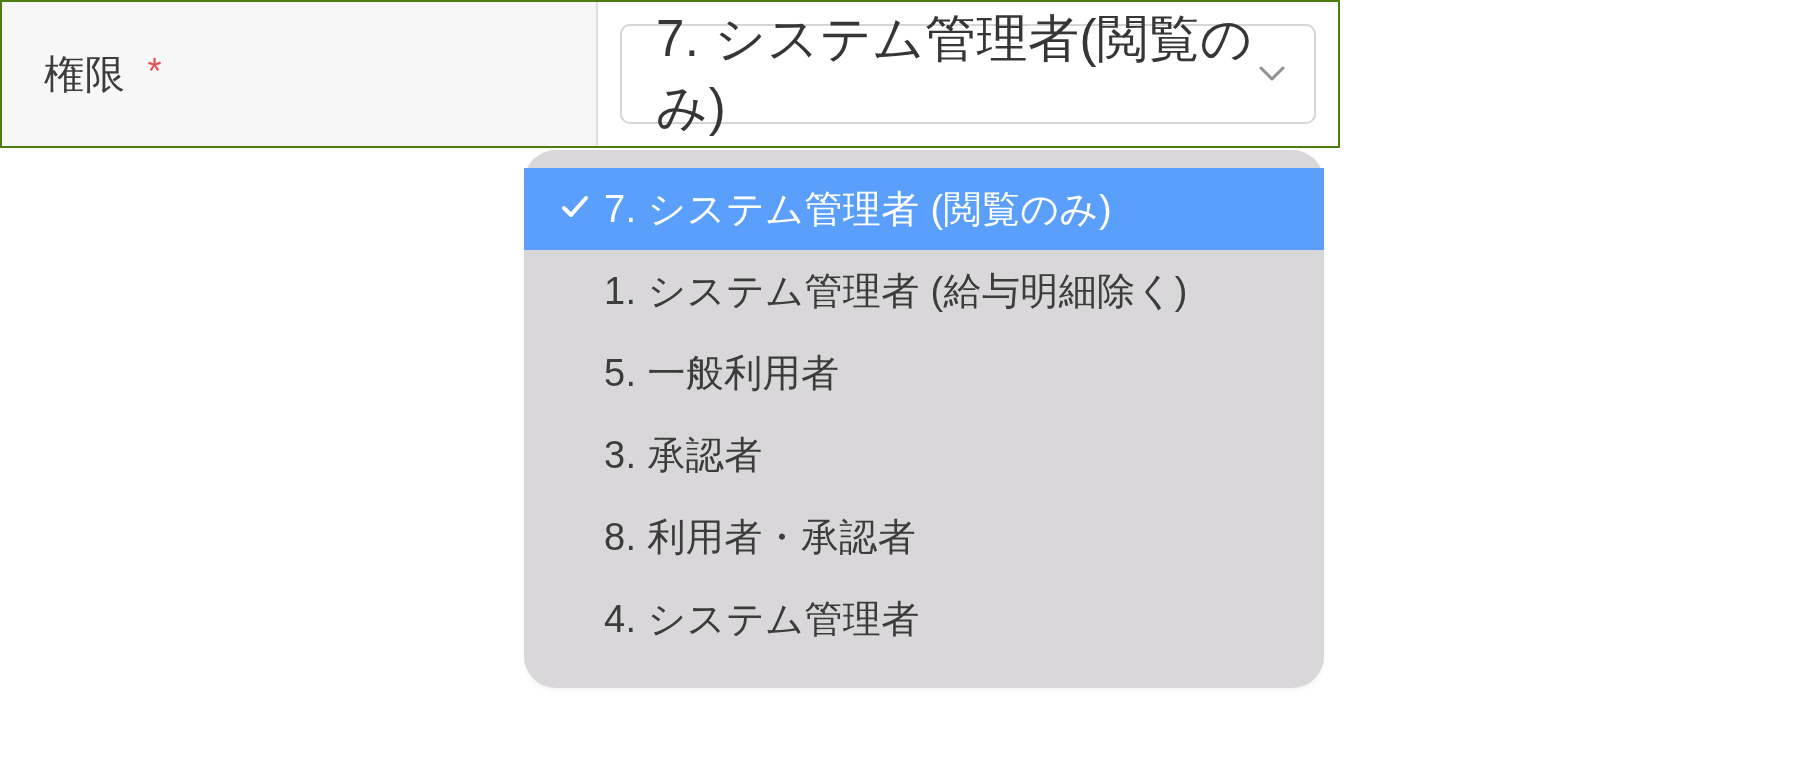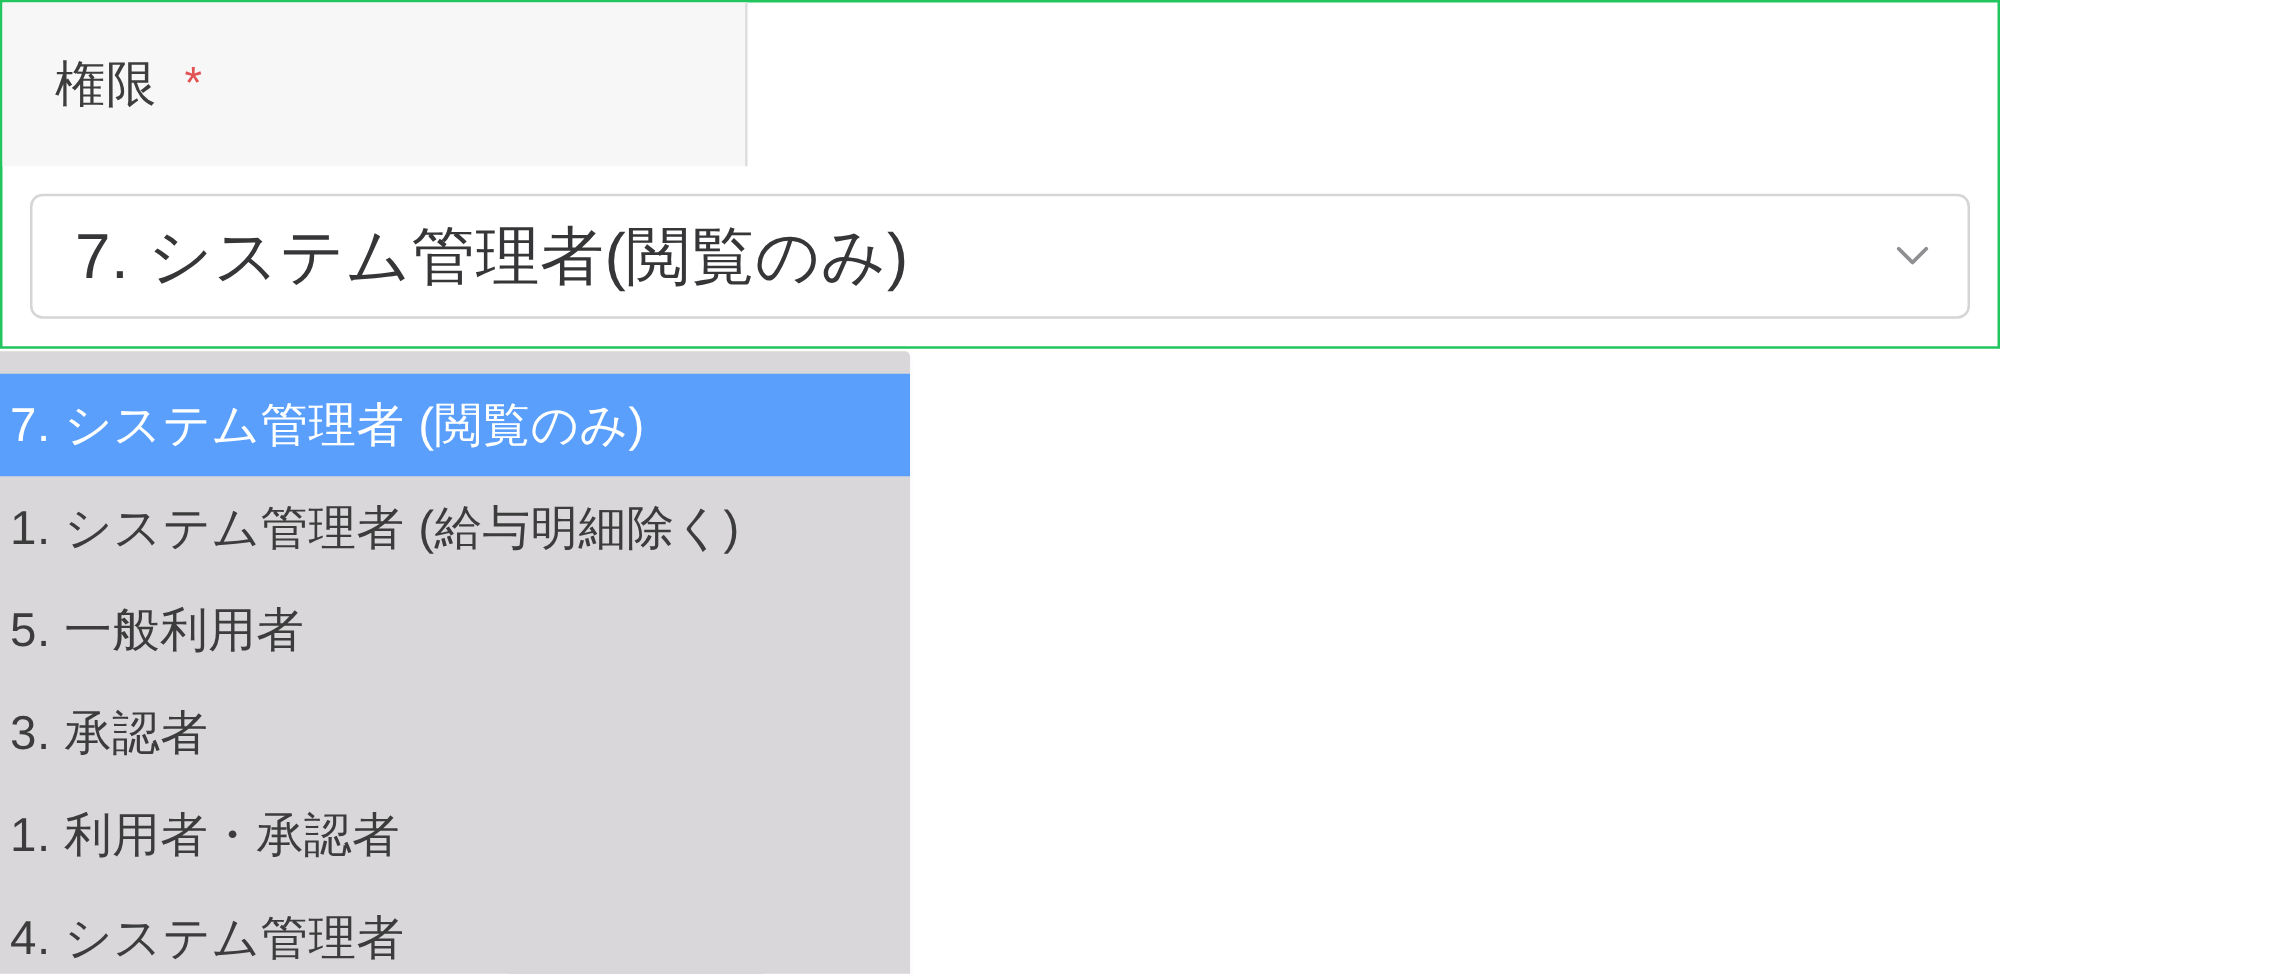--- a/index.html
+++ b/index.html
@@ -8,23 +8,22 @@
       box-sizing: border-box;
     }
     body {
       font-family: -apple-system, BlinkMacSystemFont, "Hiragino Sans", "Hiragino Kaku Gothic ProN", Meiryo, sans-serif;
       background: #ffffff;
       width: 1815px;
       height: 779px;
     }
     .form-row {
       display: flex;
-      border: 2px solid #22c55e;
-      width: 1600px;
-      flex-direction: column;
+      border: 2px solid #4d7c0f;
+      width: 1340px;
     }
     .label-cell {
       background: #f7f7f8;
       padding: 38px 42px;
       width: 596px;
       border-right: 2px solid #dededf;
       display: flex;
       align-items: center;
     }
     .label-text {
@@ -70,21 +69,21 @@
     .chevron svg {
       width: 26px;
       height: 16px;
     }
     .dropdown-panel {
       position: absolute;
       top: 148px;
       left: -74px;
       width: 800px;
       background: #d9d7d9;
-      border-radius: 4px;
+      border-radius: 32px;
       padding: 18px 0 28px 0;
       box-shadow: 0 2px 4px rgba(0,0,0,0.05);
     }
     .dropdown-option {
       height: 82px;
       display: flex;
       align-items: center;
       padding: 0 22px;
       cursor: pointer;
       font-size: 38px;
@@ -144,21 +143,21 @@
         <div class="dropdown-option">
           <span class="check-slot"></span>
           <span class="option-text">5. 一般利用者</span>
         </div>
         <div class="dropdown-option">
           <span class="check-slot"></span>
           <span class="option-text">3. 承認者</span>
         </div>
         <div class="dropdown-option">
           <span class="check-slot"></span>
-          <span class="option-text">1. 利用者・承認者</span>
+          <span class="option-text">8. 利用者・承認者</span>
         </div>
         <div class="dropdown-option">
           <span class="check-slot"></span>
           <span class="option-text">4. システム管理者</span>
         </div>
       </div>
   </div>
 </div>
 
 </body></html>

